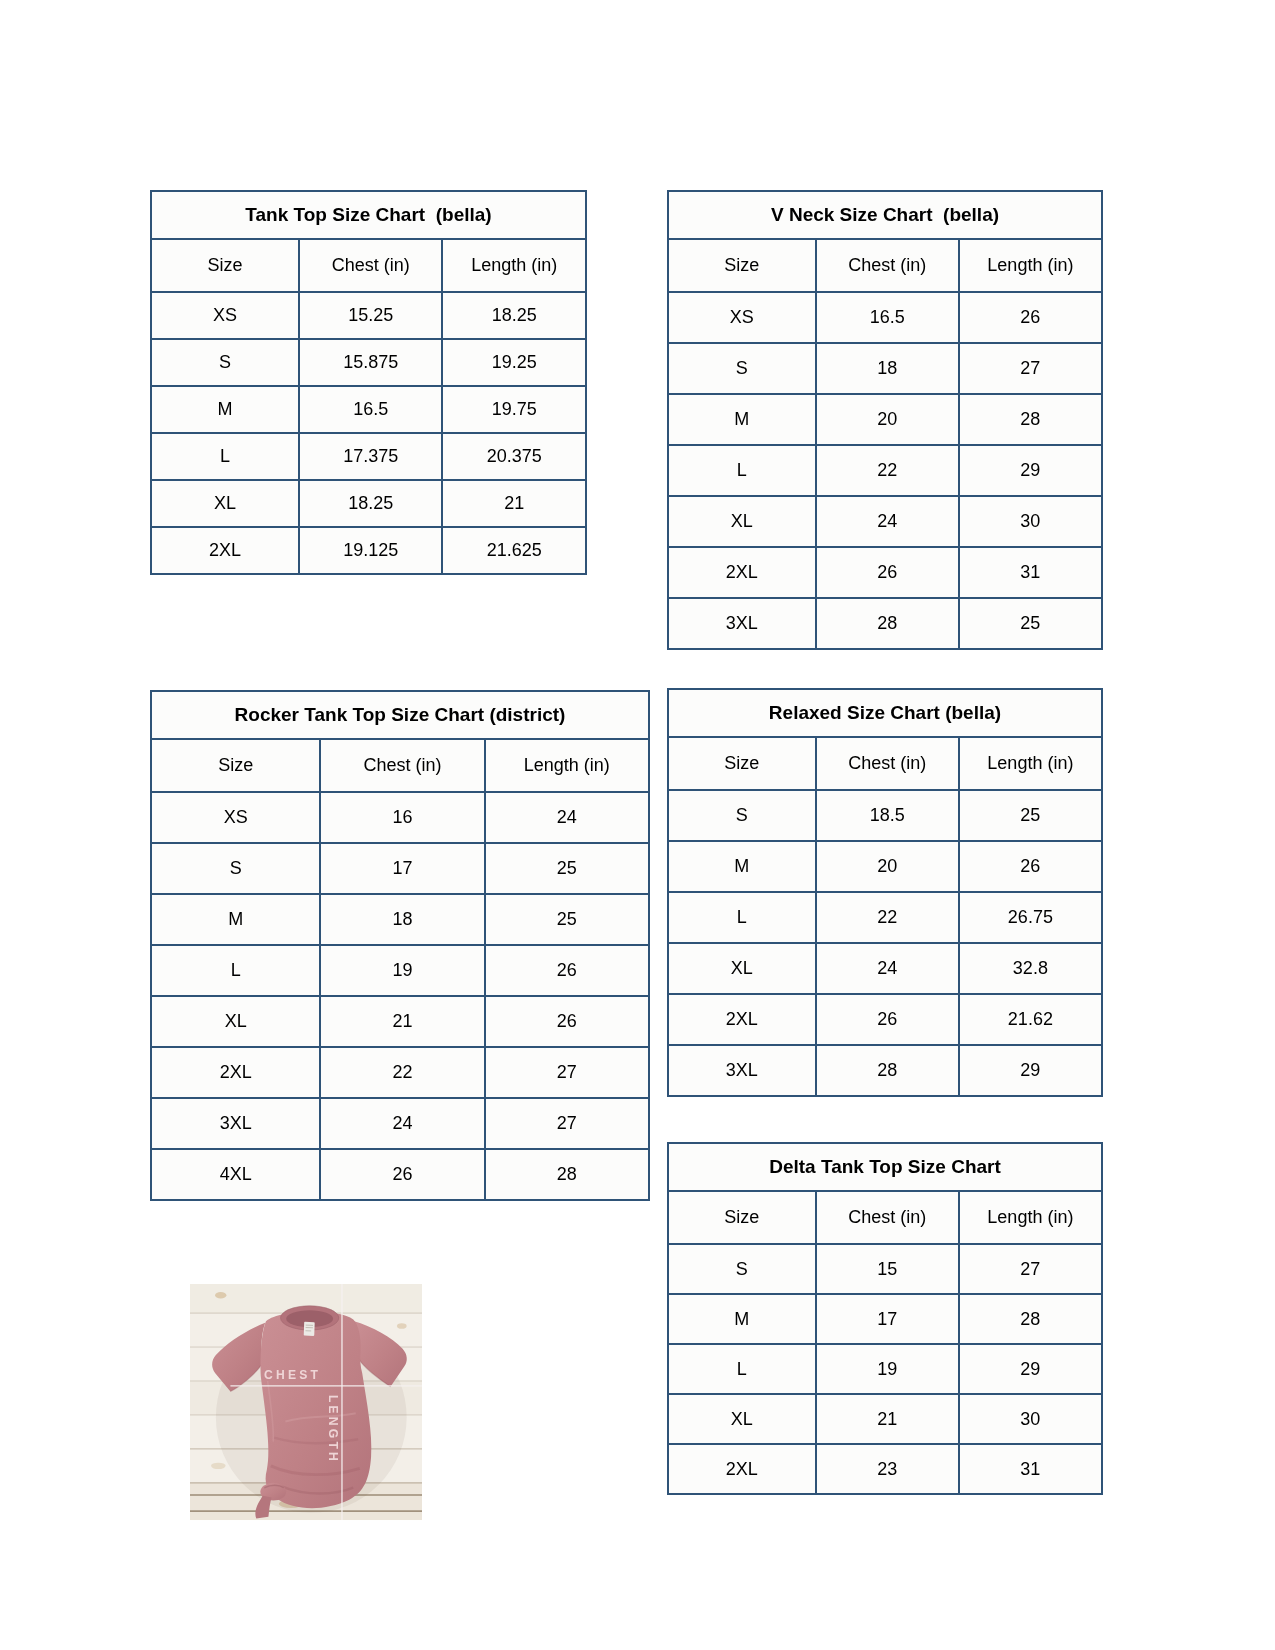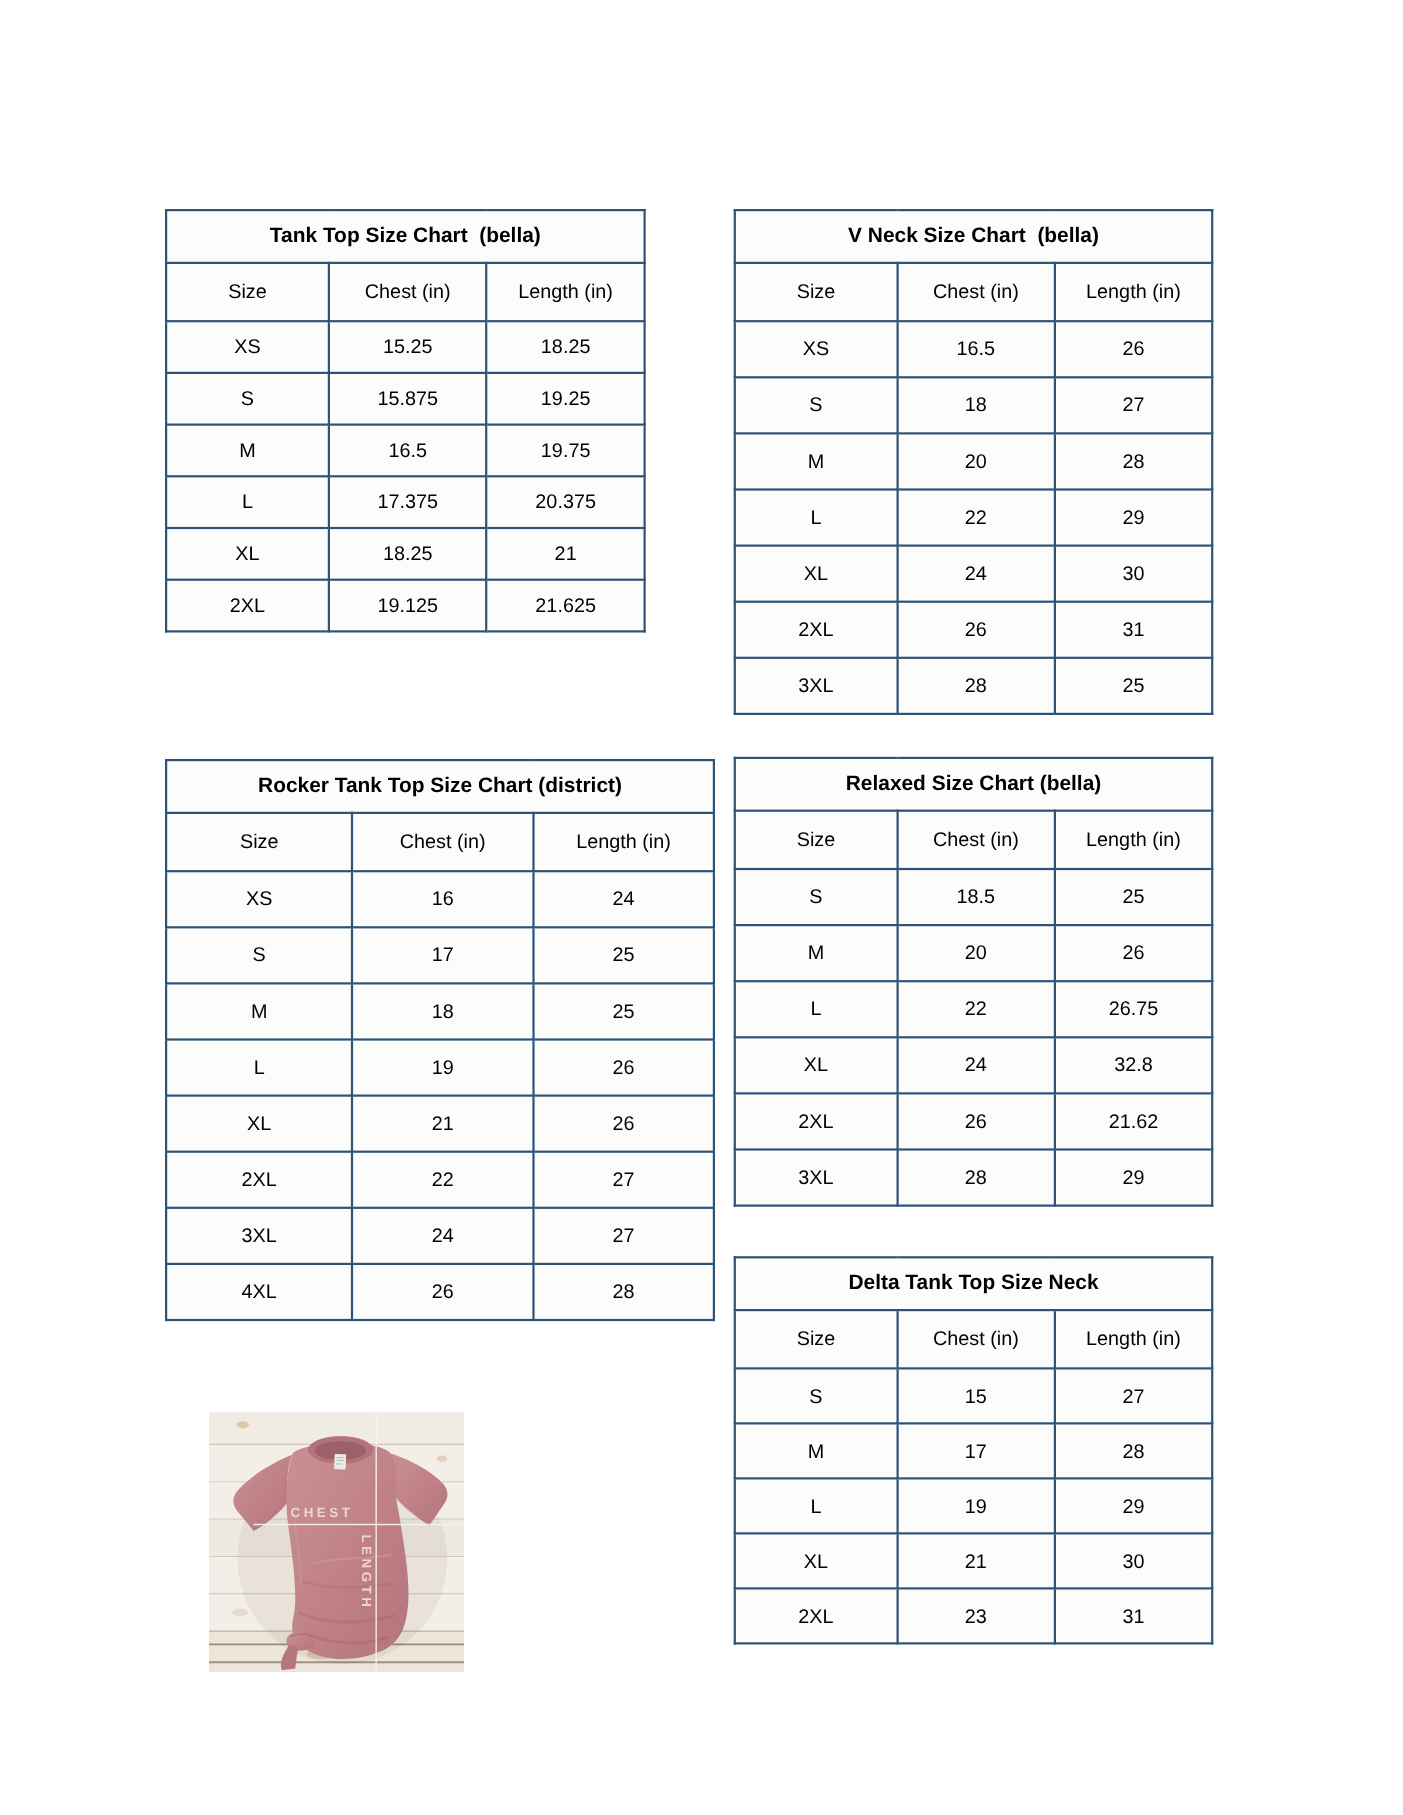--- a/index.html
+++ b/index.html
@@ -251,21 +251,21 @@
   </table>
 
   <table class="size-table" style="left:647px;top:1142px;width:436px;--rh:50px">
     <colgroup>
         <col style="width:34%">
         <col style="width:33%">
         <col style="width:33%">
       </colgroup>
     <thead>
       <tr>
-        <th colspan="3" class="title">Delta Tank Top Size Neck</th>
+        <th colspan="3" class="title">Delta Tank Top Size Chart</th>
       </tr>
       <tr class="head-row">
         <th>Size</th>
         <th>Chest (in)</th>
         <th>Length (in)</th>
       </tr>
     </thead>
     <tbody>
         <tr>
           <td>S</td>

